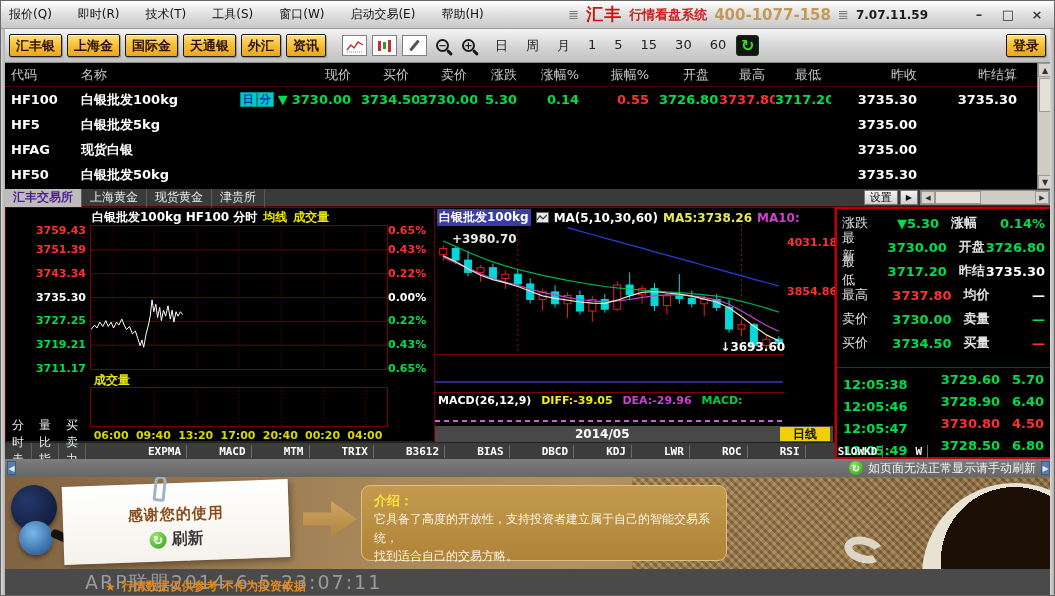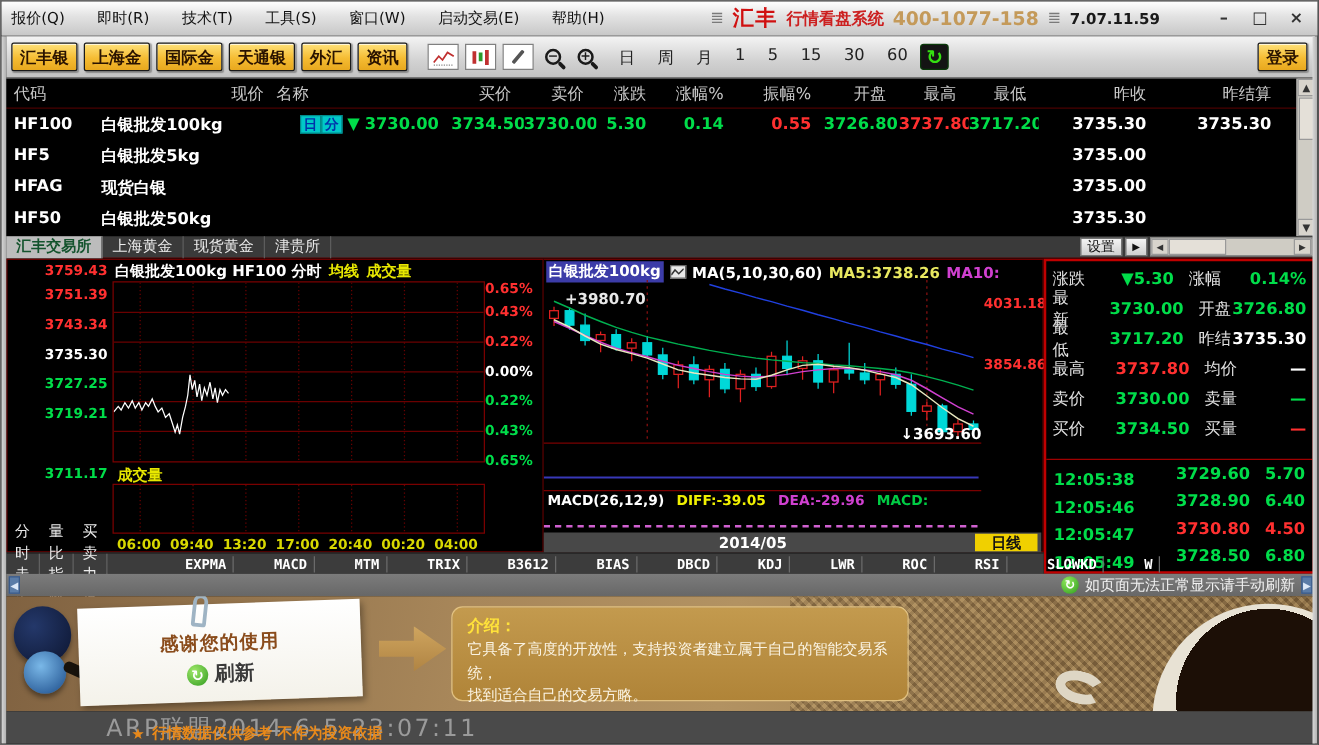--- a/index.html
+++ b/index.html
@@ -45,35 +45,35 @@
 .badge{display:inline-flex;}
 .badge span{background:#00c8c8;color:#0033aa;padding:0 2px;border:1px solid #008b8b;font-size:11px;line-height:13px;font-weight:bold;}
 .vscroll{position:absolute;right:0;top:0;bottom:0;width:15px;background:#cfccc4;border-left:1px solid #888;display:flex;flex-direction:column;align-items:center;}
 .vscroll .arr{width:15px;height:14px;background:#d8d4cc;border:1px solid #999;font-size:8px;display:flex;align-items:center;justify-content:center;color:#333;}
 .vscroll .thumb{width:13px;height:34px;background:#e4e0d8;border:1px solid #999;margin-top:1px;}
 .vscroll .spacer{flex:1}
 
 
 .tabsrow{position:absolute;left:4px;top:188px;width:1047px;height:18px;background:#3a3a3a;display:flex;align-items:center;border-bottom:1px solid #550000;}
 .mtab{padding:0 8px;height:18px;display:flex;align-items:center;font-size:12px;color:#ececec;border-right:1px solid #5c5c5c;cursor:default;}
-.mtab.active{background:#bcbcbc;color:#14532d;font-weight:bold;}
+.mtab.active{background:#bcbcbc;color:#4c1d95;font-weight:bold;}
 .tabsrow .right{margin-left:auto;display:flex;align-items:center;gap:2px;padding-right:2px;}
 .mini-btn{height:15px;background:linear-gradient(#f4f4f4,#cfcfcf);border:1px solid #777;font-size:11px;padding:0 5px;color:#111;display:flex;align-items:center;}
 .hscroll{width:130px;height:15px;background:#cfccc4;border:1px solid #888;display:flex;align-items:center;}
 .hscroll .arr{width:14px;height:13px;background:#d8d4cc;border:1px solid #999;font-size:7px;display:flex;align-items:center;justify-content:center;color:#333;}
 .hscroll .thumb{width:46px;height:13px;background:#e4e0d8;border:1px solid #999;}
 .hscroll .spacer{flex:1}
 
 
 .charts{position:absolute;left:4px;top:206px;width:1047px;height:252px;background:#000;}
 .panel-minute{position:absolute;left:0;top:0;width:430px;height:235px;border:1px solid #6a0000;background:#000;}
 .mc-title{position:absolute;left:86px;top:1px;font-size:12px;font-weight:bold;white-space:nowrap;}
 .mc-title .t1{color:#fff}.mc-title .t2{color:#e8e800;margin-left:6px}.mc-title .t3{color:#e8e800;margin-left:6px}
 .mc-plot{position:absolute;left:84px;top:17px;width:298px;height:145px;border:1px solid #7a0000;}
-.mc-gl{position:absolute;left:0;top:3px;width:84px;height:145px;}
+.mc-gl{position:absolute;left:0;top:17px;width:84px;height:145px;}
 .mc-gr{position:absolute;left:382px;top:17px;width:46px;height:145px;}
 .mc-gl div,.mc-gr div{position:absolute;font-size:11px;font-weight:bold;right:4px;white-space:nowrap;}
 .mc-gr div{right:auto;left:0;}
 .mc-vlabel{position:absolute;left:88px;top:164px;color:#e8e800;font-size:12px;font-weight:bold;}
 .mc-vol{position:absolute;left:84px;top:179px;width:298px;height:40px;border:1px solid #7a0000;}
 .mc-x{position:absolute;left:84px;top:221px;width:298px;height:13px;}
 .mc-x div{position:absolute;width:44px;text-align:center;font-size:11px;font-weight:bold;color:#d8d800;}
 
 .panel-kline{position:absolute;left:430px;top:0;width:400px;height:235px;border:1px solid #6a0000;border-left:none;background:#000;}
 .kl-header{position:absolute;left:2px;top:1px;font-size:12px;font-weight:bold;white-space:nowrap;display:flex;align-items:center;gap:5px;}
@@ -90,21 +90,21 @@
 .kl-vol .txt,.kl-macd .txt{position:absolute;left:3px;top:1px;font-size:11px;font-weight:bold;white-space:nowrap;}
 .kl-vol .txt b,.kl-macd .txt b{font-weight:bold;margin-right:6px;}
 .kl-date{position:absolute;left:0;top:218px;width:398px;height:16px;background:#484848;display:flex;align-items:center;}
 .kl-date .d{position:absolute;left:140px;color:#fff;font-size:12px;font-weight:bold;}
 .kl-period{position:absolute;right:3px;top:1px;width:50px;height:14px;background:#f0d000;color:#111;font-size:12px;font-weight:bold;display:flex;align-items:center;justify-content:center;}
 
 .panel-right{position:absolute;left:830px;top:0;width:217px;height:252px;background:#000;border:2px solid #c00000;}
 .qp-row{display:flex;align-items:center;height:24px;padding:0 5px;font-size:13px;font-weight:bold;}
 .qp-row .l{width:38px;color:#e0e0e0;font-weight:normal;}
 .qp-row .v1{flex:1;text-align:right;margin-left:20px;}
-.qp-row .l2{width:40px;margin-left:12px;color:#e0e0e0;font-weight:normal;}
+.qp-row .l2{width:40px;margin-left:12px;color:#e0e0e0;font-weight:bold;}
 .qp-row .v2{width:62px;text-align:right;}
 .qp-ticks{margin-top:12px;border-top:1px solid #a00000;}
 .tick-row{display:flex;align-items:center;height:22px;padding:0 6px;font-size:13px;font-weight:bold;}
 .tick-row .t{flex:1;color:#00dd4a;margin-top:10px;}
 .tick-row .p{width:72px;text-align:right;}
 .tick-row .q{width:44px;text-align:right;}
 
 
 .viewtabs{position:absolute;left:4px;top:441px;width:830px;height:17px;background:#3c3c3c;display:flex;align-items:center;border-top:1px solid #222;}
 .vtab{padding:0 7px;color:#ececec;font-size:12px;border-right:1px solid #606060;height:17px;display:flex;align-items:center;cursor:default;}
@@ -216,22 +216,22 @@
         <span class="period-label">30</span>
         <span class="period-label">60</span>
       </span>
     <span class="refresh-btn">↻</span>
     <button class="gold-btn login-btn">登录</button>
   </div>
 
   <div class="qtable">
     <div class="qt-header" id="qt-header">
         <span class="qt-cell al" style="width: 70px;">代码</span>
+        <span class="qt-cell al" style="width: 140px;">名称</span>
         <span class="qt-cell" style="width: 140px;">现价</span>
-        <span class="qt-cell al" style="width: 140px;">名称</span>
         <span class="qt-cell" style="width: 58px;">买价</span>
         <span class="qt-cell" style="width: 58px;">卖价</span>
         <span class="qt-cell" style="width: 50px;">涨跌</span>
         <span class="qt-cell" style="width: 62px;">涨幅%</span>
         <span class="qt-cell" style="width: 70px;">振幅%</span>
         <span class="qt-cell" style="width: 60px;">开盘</span>
         <span class="qt-cell" style="width: 56px;">最高</span>
         <span class="qt-cell" style="width: 56px;">最低</span>
         <span class="qt-cell" style="width: 96px;">昨收</span>
         <span class="qt-cell" style="width: 100px;">昨结算</span>
@@ -338,21 +338,21 @@
       <div class="mc-title">
         <span class="t1">白银批发100kg HF100 分时</span><span class="t2">均线</span><span class="t3">成交量</span>
       </div>
       <div class="mc-gl" id="mc-gl">
           <div class="cr" style="top: -1px;">3759.43</div>
           <div class="cr" style="top: 17.8333px;">3751.39</div>
           <div class="cr" style="top: 41.6667px;">3743.34</div>
           <div class="cw" style="top: 65.5px;">3735.30</div>
           <div class="cg" style="top: 89.3333px;">3727.25</div>
           <div class="cg" style="top: 113.167px;">3719.21</div>
-          <div class="cg" style="top: 137px; margin-top: 24px;">3711.17</div>
+          <div class="cg" style="top: 137px;">3711.17</div>
         </div>
       <div class="mc-gr" id="mc-gr">
           <div class="cr" style="top: -1px;">0.65%</div>
           <div class="cr" style="top: 17.8333px;">0.43%</div>
           <div class="cr" style="top: 41.6667px;">0.22%</div>
           <div class="cw" style="top: 65.5px;">0.00%</div>
           <div class="cg" style="top: 89.3333px;">0.22%</div>
           <div class="cg" style="top: 113.167px;">0.43%</div>
           <div class="cg" style="top: 137px;">0.65%</div>
         </div>

